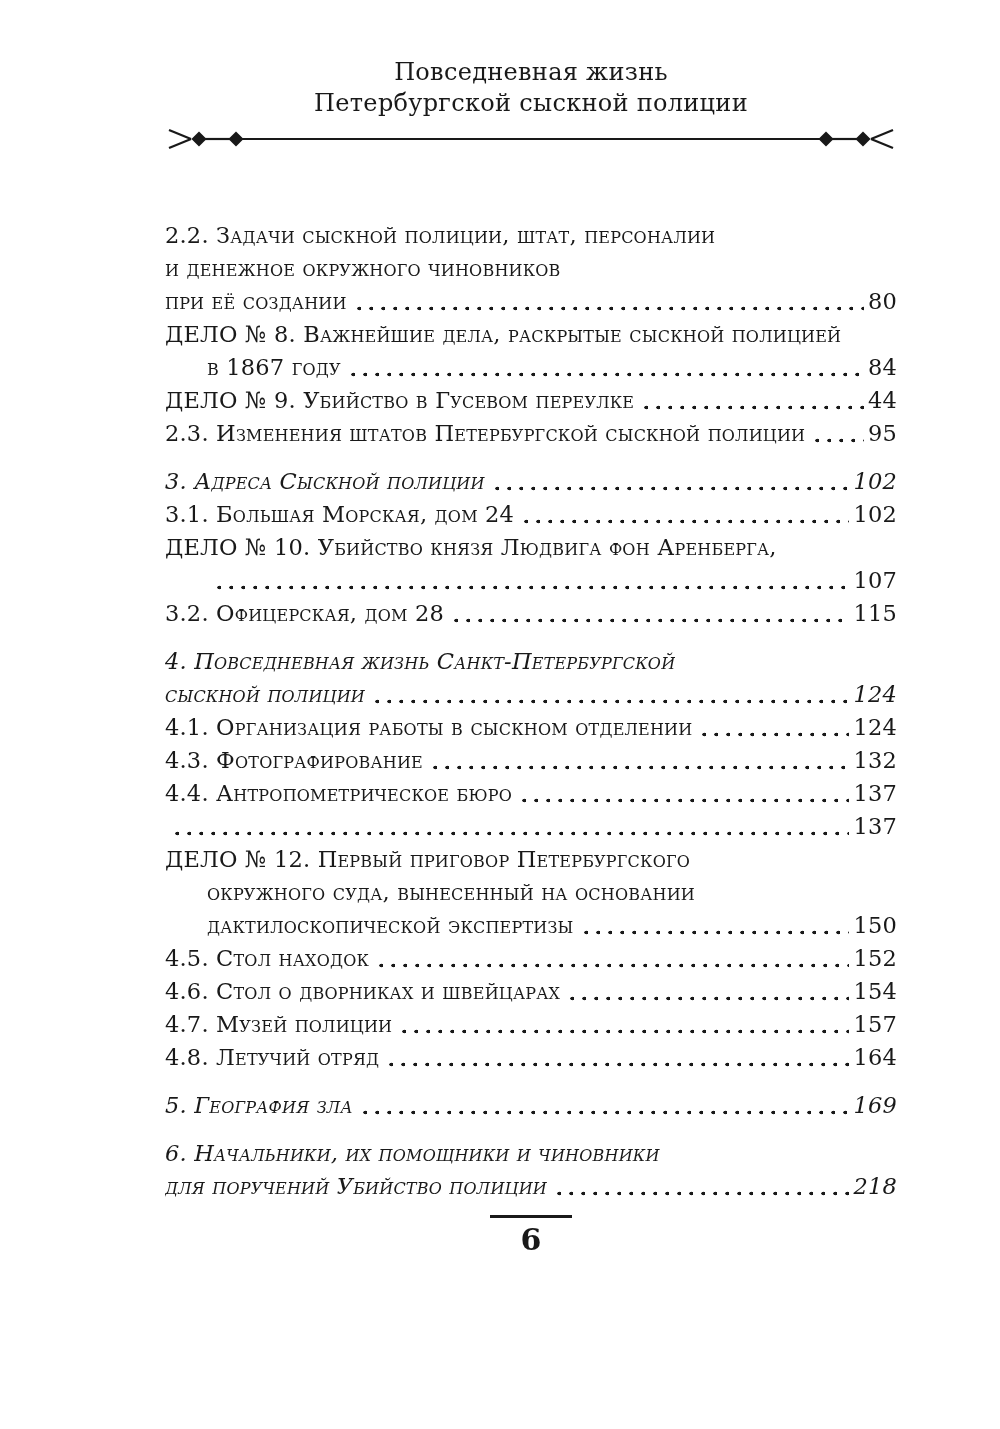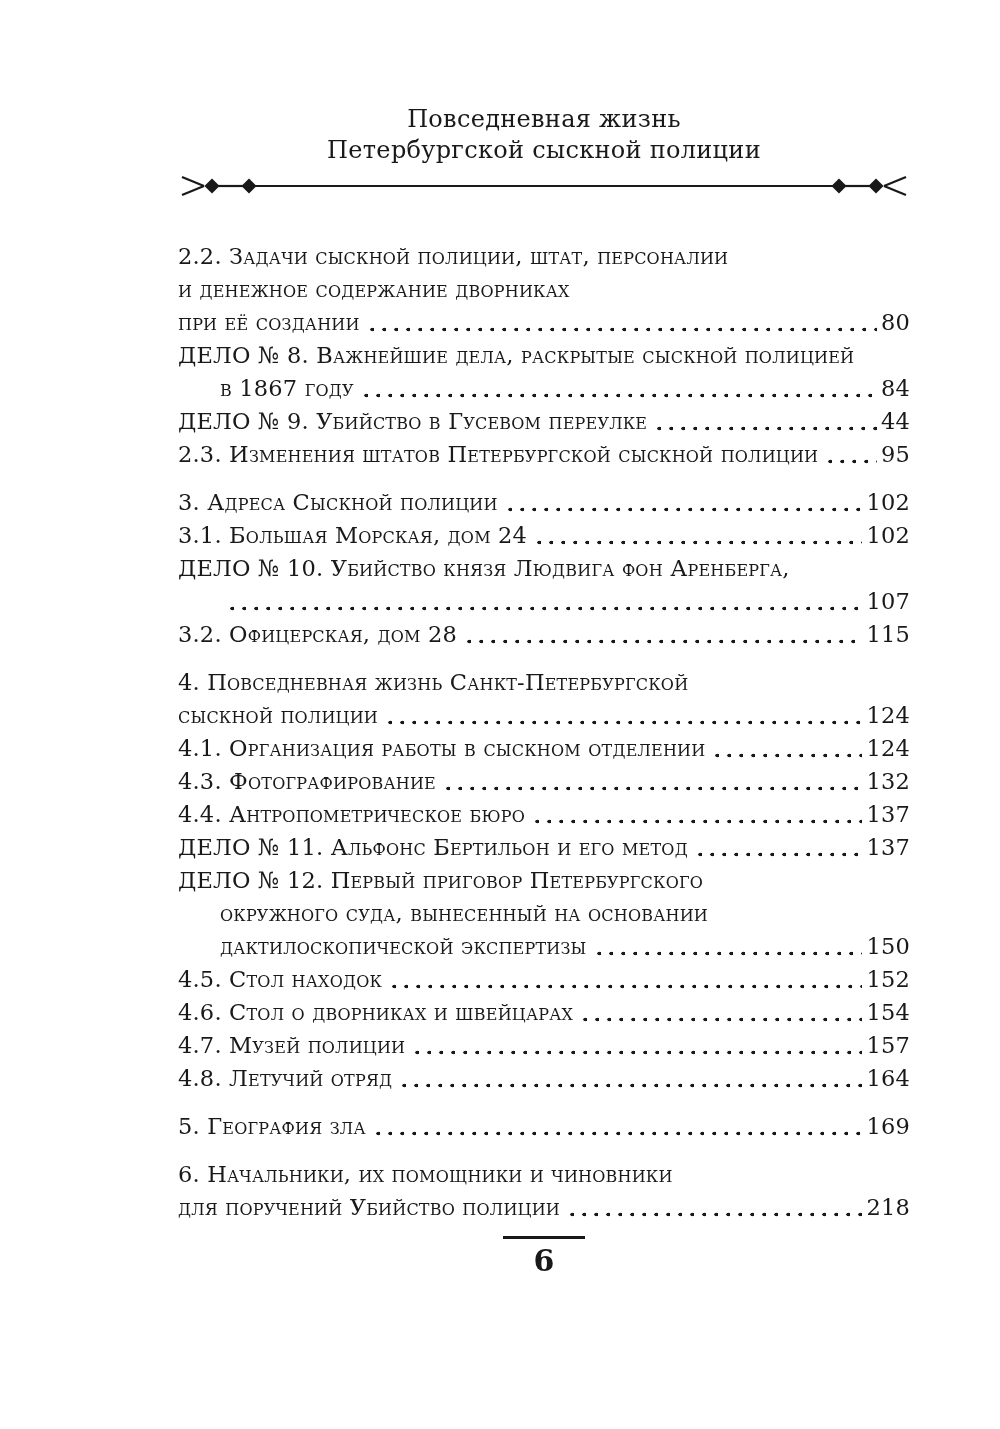--- a/index.html
+++ b/index.html
@@ -10,42 +10,43 @@
   body {
     width: 1000px;
     height: 1429px;
     position: relative;
     font-family: "DejaVu Serif", serif;
     color: #191919;
     overflow: hidden;
   }
   .content {
     position: absolute;
-    left: 178px;
+    left: 165px;
     top: 0;
     width: 732px;
-    padding-top: 104px;
+    padding-top: 57px;
   }
   
   .running-head {
     text-align: center;
     font-size: 24px;
     line-height: 31px;
     letter-spacing: 0.3px;
   }
   .divider {
     display: block;
     margin: 8px auto 0 auto;
   }
   
   .toc {
-    margin-top: 42px;
+    margin-top: 68px;
   }
   .toc-entry.gap {
     margin-top: 15px;
+    font-style: italic;
   }
   .toc-line {
     display: flex;
     align-items: baseline;
     font-variant: small-caps;
     font-size: 22.5px;
     line-height: 33px;
     letter-spacing: 0.2px;
     white-space: nowrap;
   }
@@ -116,21 +117,21 @@
       </g>
     </svg>
   </header>
 
   <main class="toc">
       <div class="toc-entry">
         <div class="toc-line">
           <span class="t">2.2. Задачи сыскной полиции, штат, персоналии</span>
         </div>
         <div class="toc-line">
-          <span class="t">и денежное содержание дворниках</span>
+          <span class="t">и денежное окружного чиновников</span>
         </div>
         <div class="toc-line">
           <span class="t">при её создании</span>
           <span class="leader"></span>
           <span class="pg">80</span>
         </div>
       </div>
       <div class="toc-entry">
         <div class="toc-line">
           <span class="t">ДЕЛО № 8. Важнейшие дела, раскрытые сыскной полицией</span>
@@ -211,21 +212,20 @@
       </div>
       <div class="toc-entry">
         <div class="toc-line">
           <span class="t">4.4. Антропометрическое бюро</span>
           <span class="leader"></span>
           <span class="pg">137</span>
         </div>
       </div>
       <div class="toc-entry">
         <div class="toc-line">
-          <span class="t">ДЕЛО № 11. Альфонс Бертильон и его метод</span>
           <span class="leader"></span>
           <span class="pg">137</span>
         </div>
       </div>
       <div class="toc-entry">
         <div class="toc-line">
           <span class="t">ДЕЛО № 12. Первый приговор Петербургского</span>
         </div>
         <div class="toc-line indent">
           <span class="t">окружного суда, вынесенный на основании</span>

